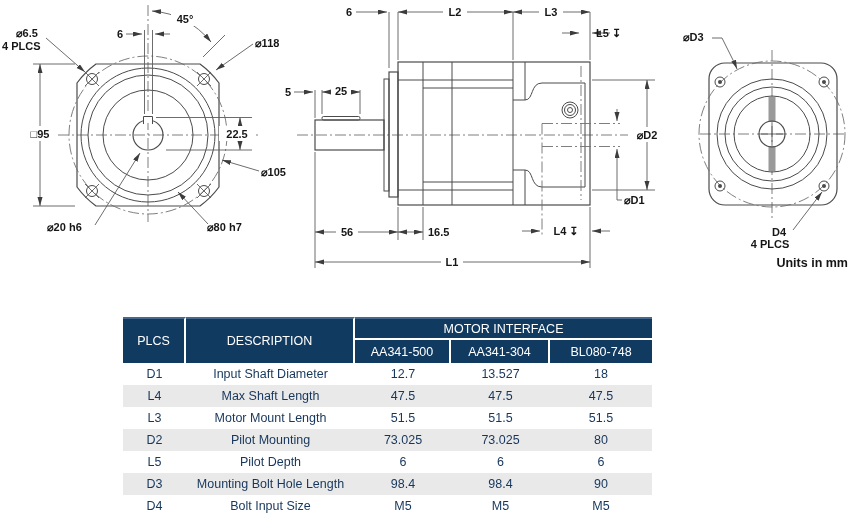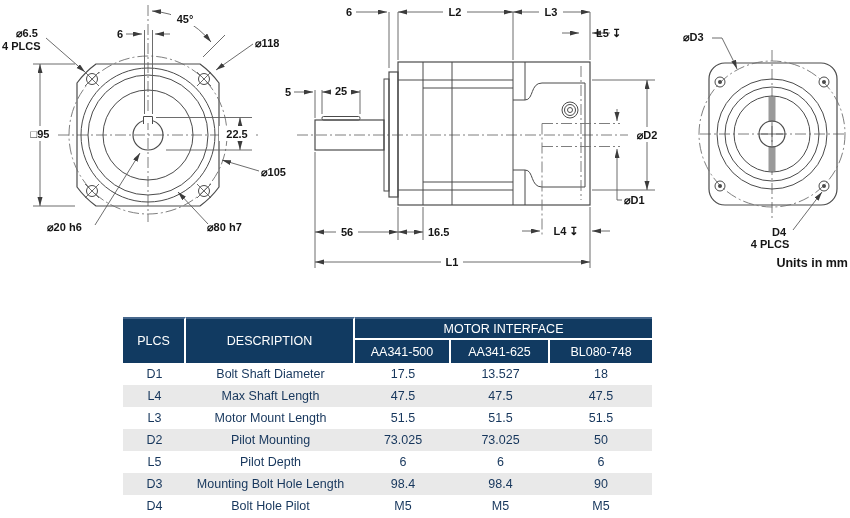--- a/index.html
+++ b/index.html
@@ -258,29 +258,29 @@
         <col class="c-m3">
       </colgroup>
   <thead>
     <tr>
       <th class="sep" rowspan="2">PLCS</th>
       <th class="sep" rowspan="2">DESCRIPTION</th>
       <th class="group" colspan="3">MOTOR INTERFACE</th>
     </tr>
     <tr>
       <th class="sep">AA341-500</th>
-      <th class="sep">AA341-625</th>
+      <th class="sep">AA341-304</th>
       <th>BL080-748</th>
     </tr>
   </thead>
   <tbody>
     <tr>
       <td>D1</td>
-      <td>Bolt Shaft Diameter</td>
-      <td>17.5</td>
+      <td>Input Shaft Diameter</td>
+      <td>12.7</td>
       <td>13.527</td>
       <td>18</td>
     </tr>
     <tr>
       <td>L4</td>
       <td>Max Shaft Length</td>
       <td>47.5</td>
       <td>47.5</td>
       <td>47.5</td>
     </tr>
@@ -289,39 +289,39 @@
       <td>Motor Mount Length</td>
       <td>51.5</td>
       <td>51.5</td>
       <td>51.5</td>
     </tr>
     <tr>
       <td>D2</td>
       <td>Pilot Mounting</td>
       <td>73.025</td>
       <td>73.025</td>
-      <td>50</td>
+      <td>80</td>
     </tr>
     <tr>
       <td>L5</td>
       <td>Pilot Depth</td>
       <td>6</td>
       <td>6</td>
       <td>6</td>
     </tr>
     <tr>
       <td>D3</td>
       <td>Mounting Bolt Hole Length</td>
       <td>98.4</td>
       <td>98.4</td>
       <td>90</td>
     </tr>
     <tr>
       <td>D4</td>
-      <td>Bolt Hole Pilot</td>
+      <td>Bolt Input Size</td>
       <td>M5</td>
       <td>M5</td>
       <td>M5</td>
     </tr>
   </tbody>
 </table>
 
 </div>
 
 </body></html>

